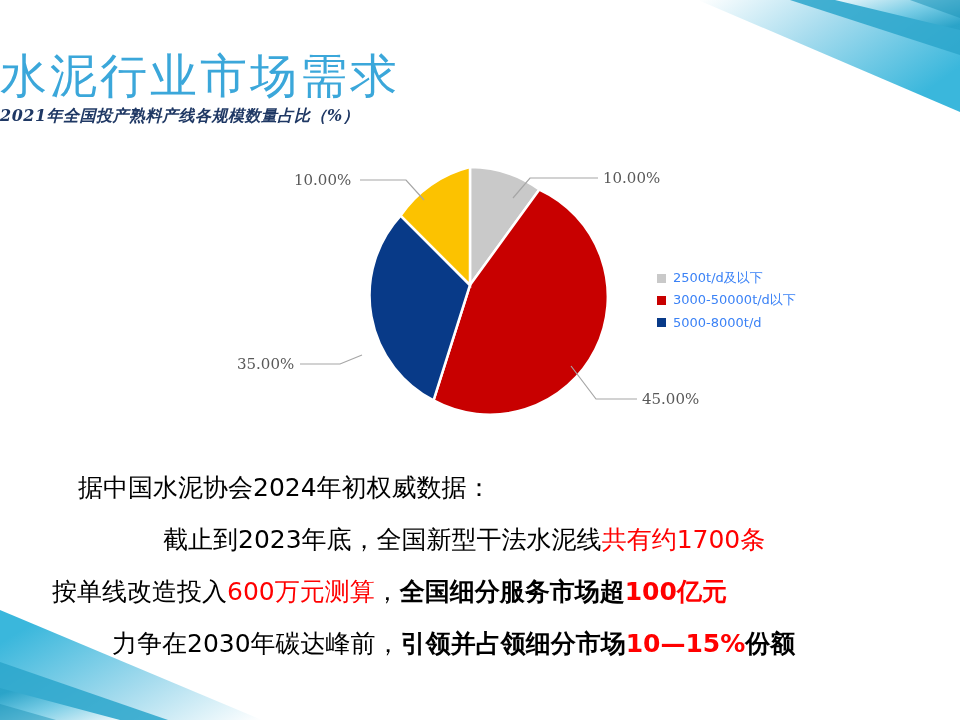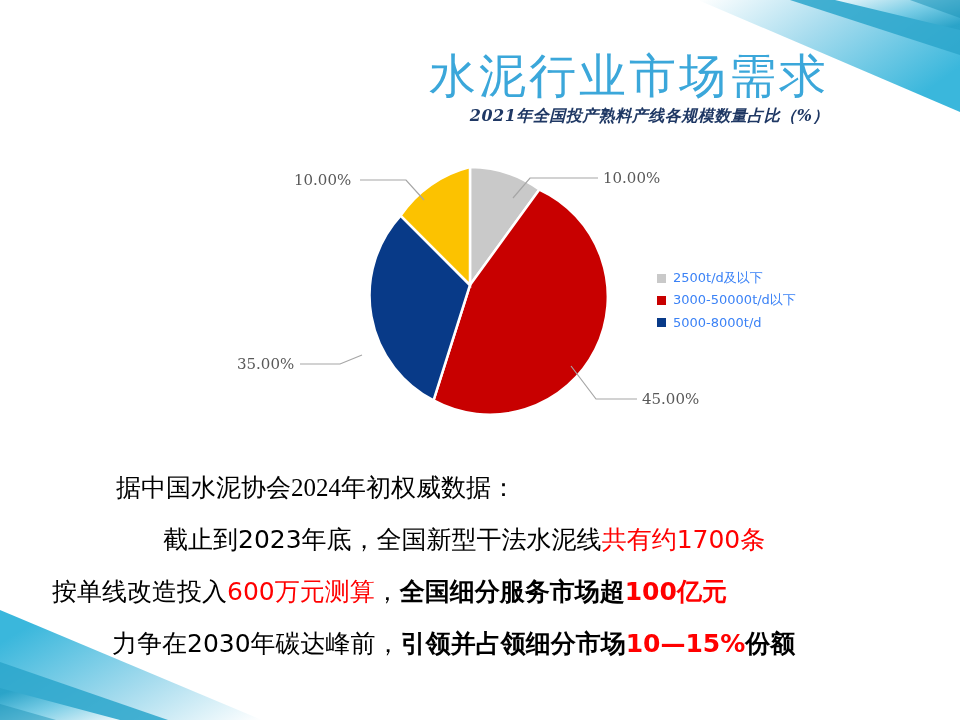--- a/index.html
+++ b/index.html
@@ -34,21 +34,21 @@
     bottom: 0; left: 0;
     width: 300px; height: 120px;
   }
 
   
   .title-wrap {
     position: absolute;
     top: 52px;
     left: 0;
     width: 829px;
-    text-align: right;
+    text-align: left;
   }
   .main-title {
     font-size: 47px;
     line-height: 1.0;
     letter-spacing: 3px;
     color: #3ba7da;
     font-weight: 400;
     font-family: "DejaVu Sans", sans-serif;
     white-space: nowrap;
   }
@@ -111,21 +111,21 @@
     top: 462px;
     width: 960px;
   }
   .line {
     font-size: 25px;
     line-height: 52px;
     color: #000000;
     white-space: nowrap;
     font-family: "DejaVu Sans", sans-serif;
   }
-  .l1 { padding-left: 116px; font-family: Liberation Serif, serif; }
+  .l1 { padding-left: 78px; }
   .l2 { padding-left: 163px; }
   .l3 { padding-left: 52px; }
   .l4 { padding-left: 112px; }
   .red  { color: #ff0000; }
   .bold { font-weight: bold; }
 </style>
 </head>
 <body>
 
 <div class="slide">

